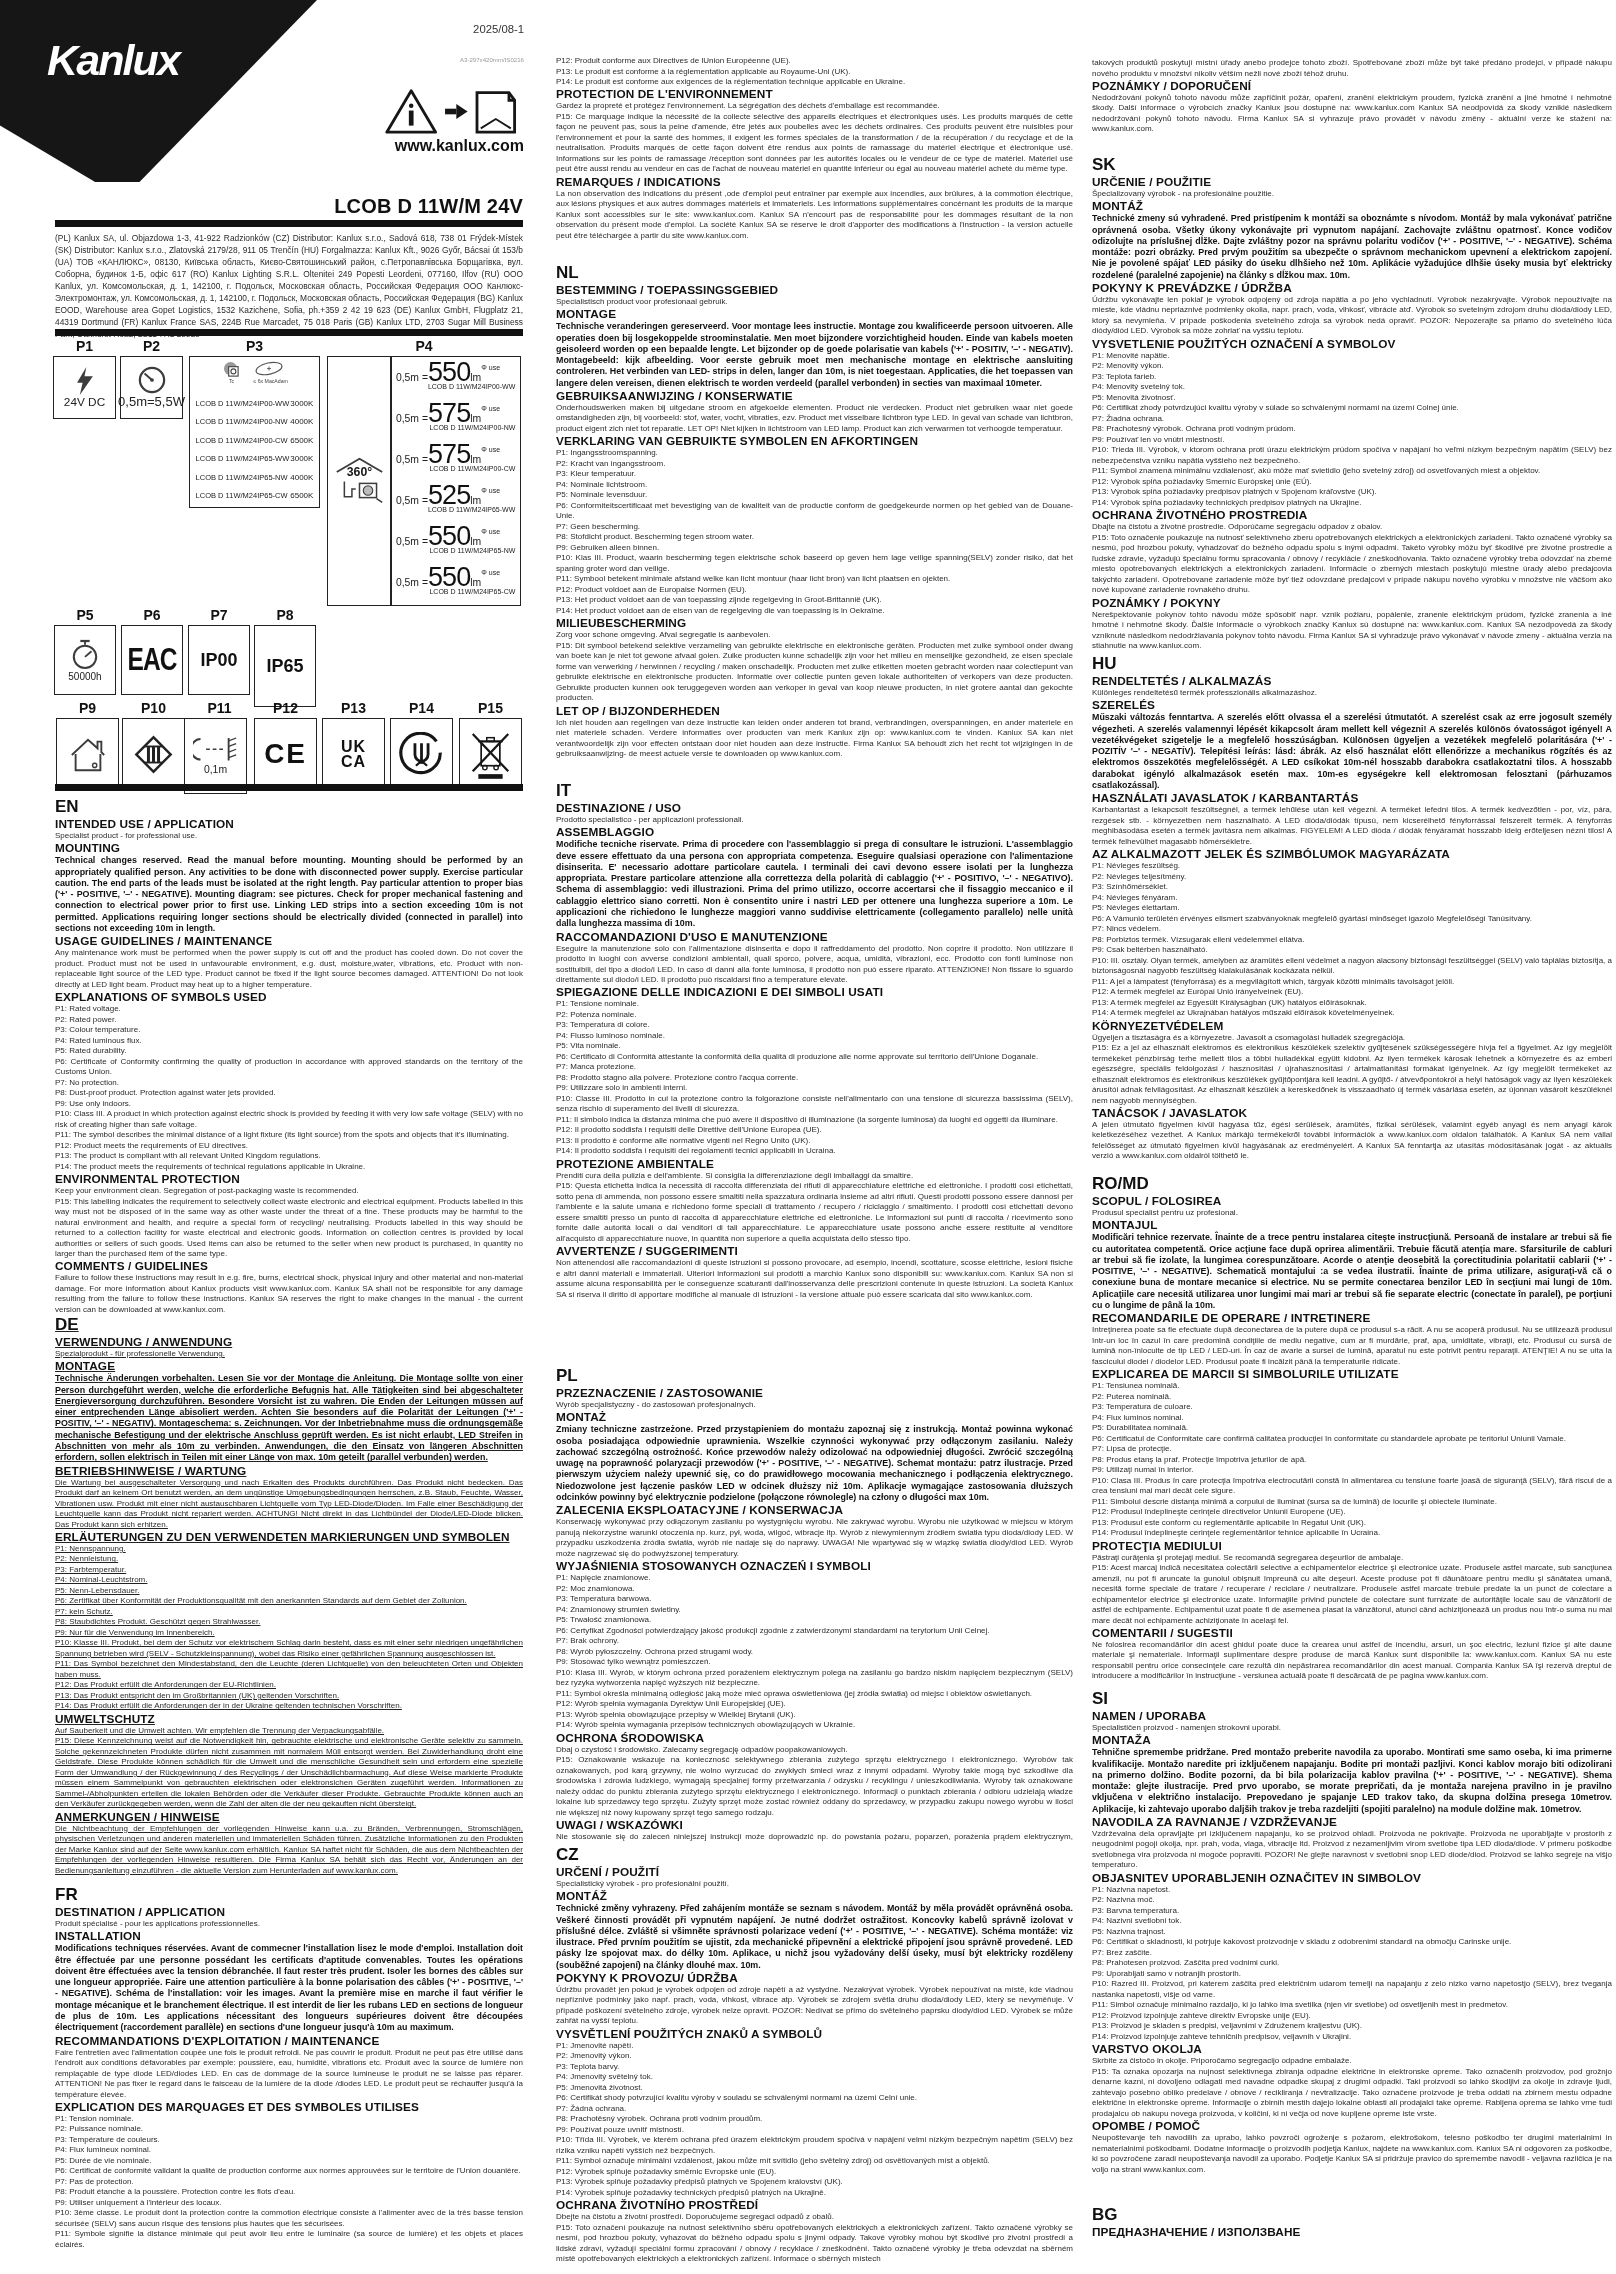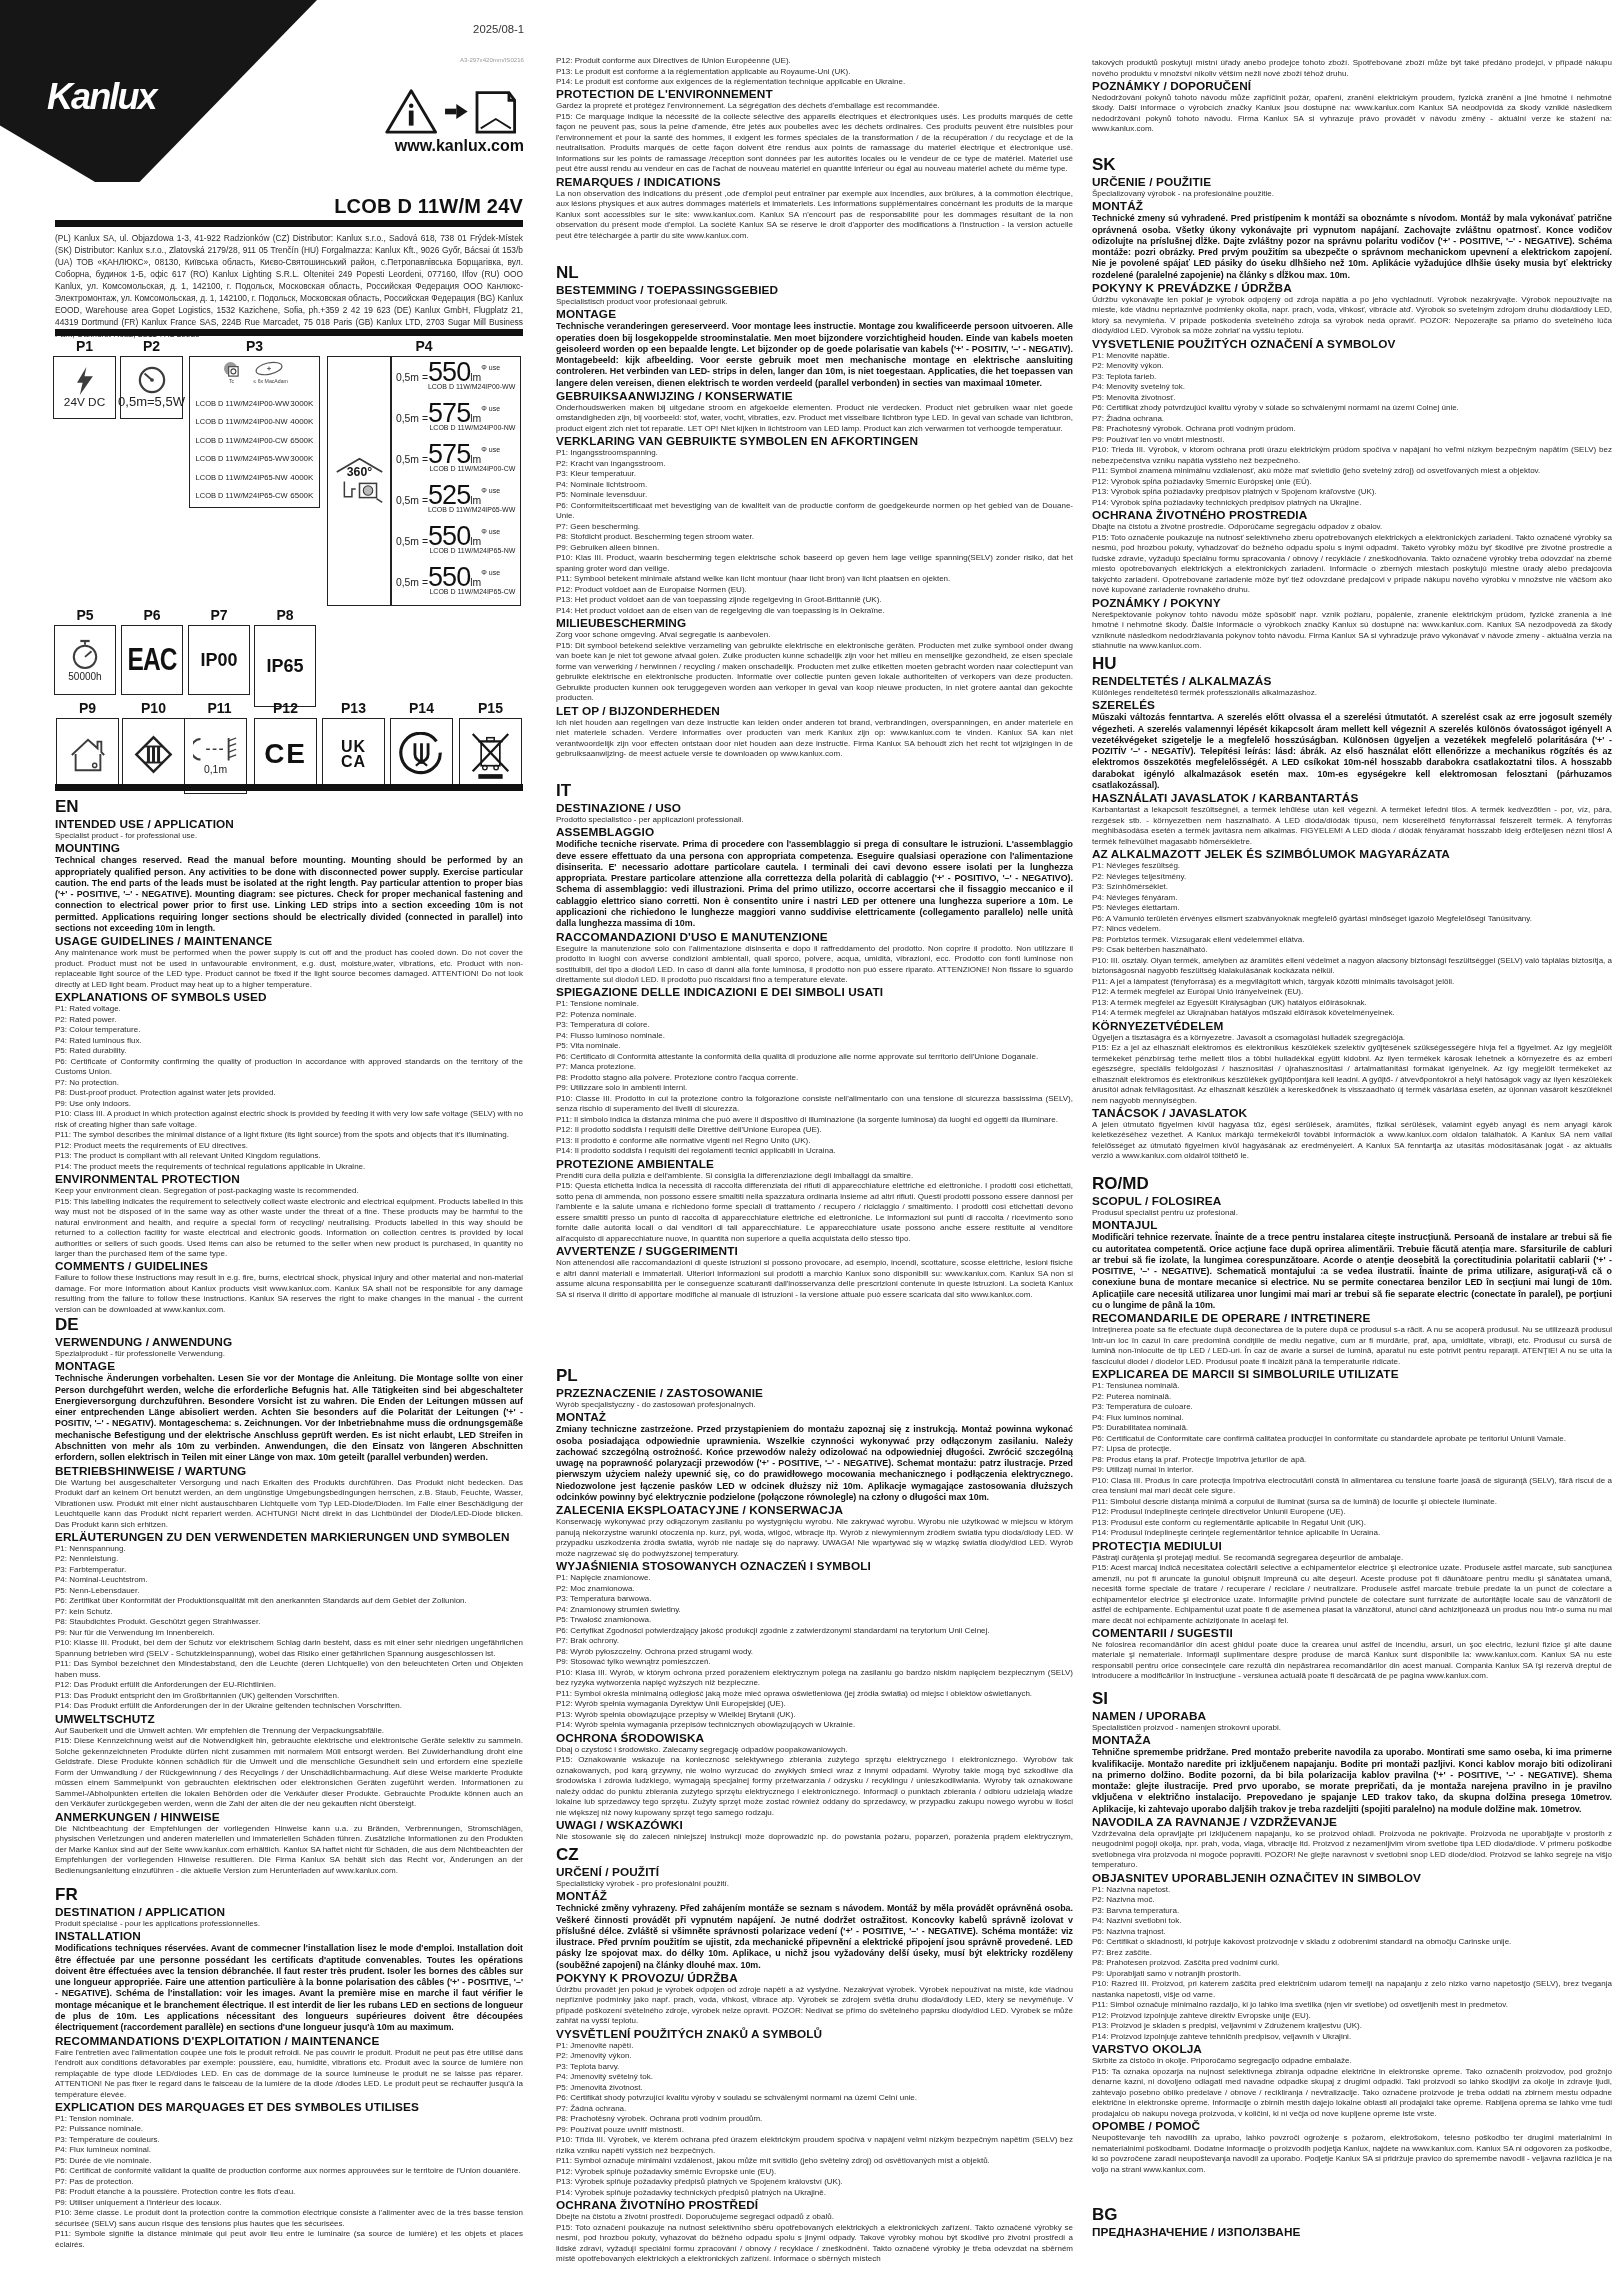--- a/index.html
+++ b/index.html
@@ -3,22 +3,22 @@
 <meta charset="utf-8">
 <style>
   * { margin:0; padding:0; box-sizing:border-box; }
   html,body { background:#ffffff; }
   body { font-family:"Liberation Sans", sans-serif; color:#222; }
   #page { position:relative; width:1617px; height:2274px; background:#fff; overflow:hidden; }
 
   
   .logo-shape { position:absolute; left:0; top:0; width:317px; height:182px; background:#161616;
     clip-path:polygon(0 0, 100% 0, 44% 100%, 30% 100%, 0 69%); }
-  .logo-text { position:absolute; left:47px; top:36px; color:#fff; font-size:36px; font-weight:bold;
-    font-style:italic; letter-spacing:-1.9px;margin-top:40px; }
+  .logo-text { position:absolute; left:47px; top:36px; color:#fff; font-size:43px; font-weight:bold;
+    font-style:italic; letter-spacing:-1.9px; }
   .hdr-right { position:absolute; left:367px; top:22.6px; width:157px; text-align:right; }
   .hdr-date { font-size:11.3px; color:#333; }
   .hdr-code { margin-top:21px; font-size:6.1px; color:#9a9a9a; }
   .hdr-icons { margin-top:24.5px; height:49px; position:relative; }
   .hdr-site { margin-top:1px; font-size:16px; font-weight:bold; color:#111; }
   .product-title { position:absolute; left:55px; top:195px; width:468px; text-align:right;
     font-size:20px; font-weight:bold; color:#111; letter-spacing:0.2px; }
   .rule { position:absolute; left:55px; width:468px; height:6.6px; background:#111; }
   .rule1 { top:220px; } .rule2 { top:329px; } .rule3 { top:784px; }
   .distributors { position:absolute; left:55px; top:232px; width:468px; font-size:8.4px;
@@ -394,21 +394,21 @@
           <div>P12: Product meets the requirements of EU directives.</div>
           <div>P13: The product is compliant with all relevant United Kingdom regulations.</div>
           <div>P14: The product meets the requirements of technical regulations applicable in Ukraine.</div>
         </div>
         <div class="sec-h">ENVIRONMENTAL PROTECTION</div>
         <p class="sec-p">Keep your environment clean. Segregation of post-packaging waste is recommended.</p>
         <p class="sec-p">P15: This labelling indicates the requirement to selectively collect waste electronic and electrical equipment. Products labelled in this way must not be disposed of in the same way as other waste under the threat of a fine. These products may be harmful to the natural environment and health, and require a special form of recycling/ neutralising. Products labelled in this way should be returned to a collection facility for waste electrical and electronic goods. Information on collection centres is provided by local authorities or sellers of such goods. Used items can also be returned to the seller when new product is purchased, in quantity no larger than the purchased item of the same type.</p>
         <div class="sec-h">COMMENTS / GUIDELINES</div>
         <p class="sec-p">Failure to follow these instructions may result in e.g. fire, burns, electrical shock, physical injury and other material and non-material damage. For more information about Kanlux products visit www.kanlux.com. Kanlux SA shall not be responsible for any damage resulting from the failure to follow these instructions. Kanlux SA reserves the right to make changes in the manual - the current version can be downloaded at www.kanlux.com.</p>
       </div>
-      <div class="lang-sec col1" style="top: 1316px; height: 565px;">
+      <div class="lang-sec col1" style="top: 1316px; height: 565px; text-decoration: underline;">
         <div class="lang-code">DE</div>
         <div class="sec-h">VERWENDUNG / ANWENDUNG</div>
         <p class="sec-p">Spezialprodukt - für professionelle Verwendung.</p>
         <div class="sec-h">MONTAGE</div>
         <p class="sec-b">Technische Änderungen vorbehalten. Lesen Sie vor der Montage die Anleitung. Die Montage sollte von einer Person durchgeführt werden, welche die erforderliche Befugnis hat. Alle Tätigkeiten sind bei abgeschalteter Energieversorgung durchzuführen. Besondere Vorsicht ist zu wahren. Die Enden der Leitungen müssen auf einer entprechenden Länge abisoliert werden. Achten Sie besonders auf die Polarität der Leitungen ('+' - POSITIV, '–' - NEGATIV). Montageschema: s. Zeichnungen. Vor der Inbetriebnahme muss die ordnungsgemäße mechanische Befestigung und der elektrische Anschluss geprüft werden. Es ist nicht erlaubt, LED Streifen in Abschnitten von mehr als 10m zu verbinden. Anwendungen, die den Einsatz von längeren Abschnitten erfordern, sollen elektrisch in Teilen mit einer Länge von max. 10m geteilt (parallel verbunden) werden.</p>
         <div class="sec-h">BETRIEBSHINWEISE / WARTUNG</div>
         <p class="sec-p">Die Wartung bei ausgeschalteter Versorgung und nach Erkalten des Produkts durchführen. Das Produkt nicht bedecken. Das Produkt darf an keinem Ort benutzt werden, an dem ungünstige Umgebungsbedingungen herrschen, z.B. Staub, Feuchte, Wasser, Vibrationen usw. Produkt mit einer nicht austauschbaren Lichtquelle vom Typ LED-Diode/Dioden. Im Falle einer Beschädigung der Leuchtquelle kann das Produkt nicht repariert werden. ACHTUNG! Nicht direkt in das Lichtbündel der Diode/LED-Diode blicken. Das Produkt kann sich erhitzen.</p>
         <div class="sec-h">ERLÄUTERUNGEN ZU DEN VERWENDETEN MARKIERUNGEN UND SYMBOLEN</div>
         <div class="sec-lines">
           <div>P1: Nennspannung.</div>

